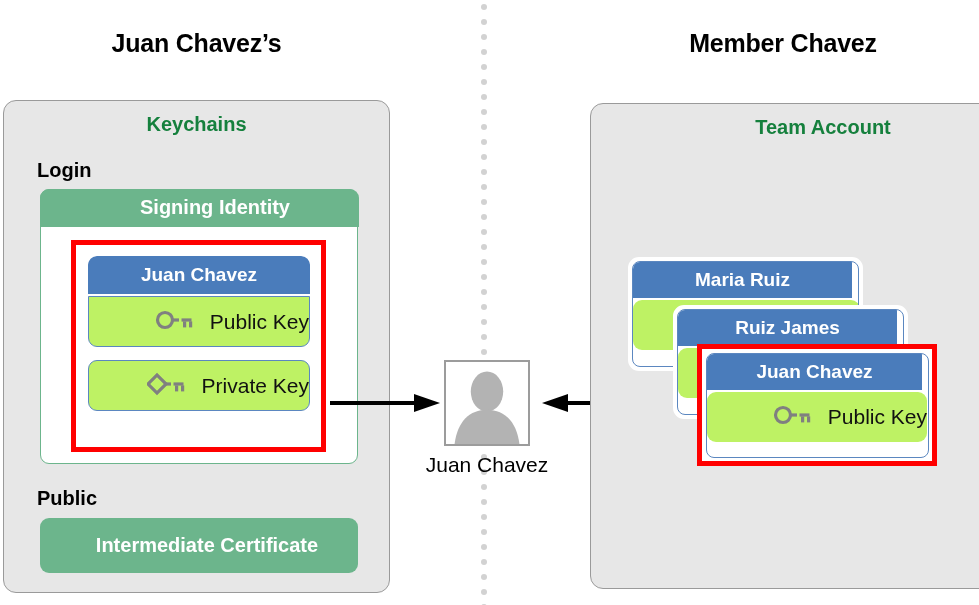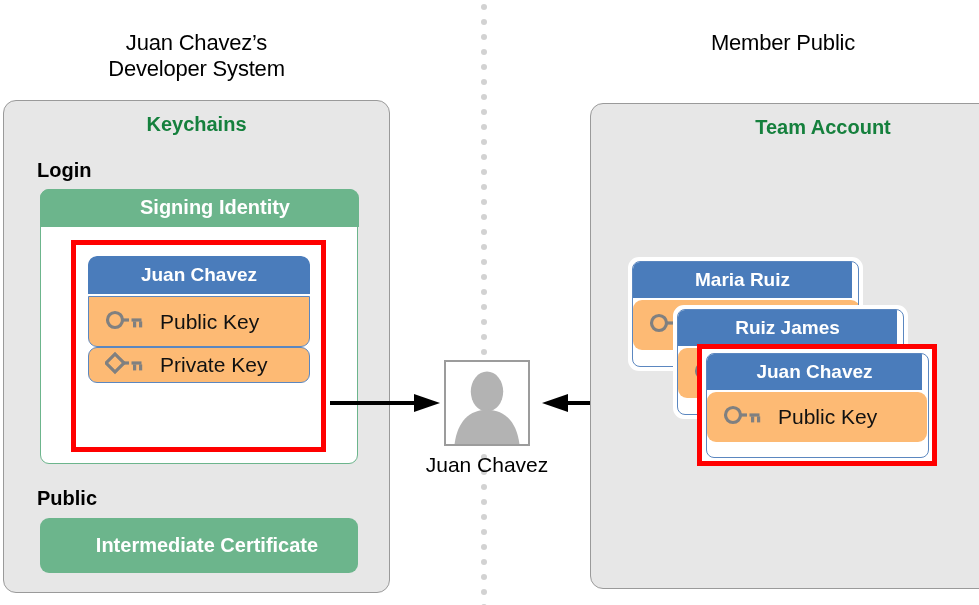--- a/index.html
+++ b/index.html
@@ -4,22 +4,22 @@
 <style>
   html,body{margin:0;padding:0;background:#ffffff;}
   body{
     width:979px;height:605px;position:relative;overflow:hidden;
     font-family:"Liberation Sans","DejaVu Sans",sans-serif;
     -webkit-font-smoothing:antialiased;
   }
 
   
   .col-title{
-    position:absolute;text-align:center;font-weight:normal;color:#000;
-    font-size:22px;line-height:26px;letter-spacing:-0.2px;
+    position:absolute;text-align:center;font-weight:bold;color:#000;
+    font-size:25px;line-height:26px;letter-spacing:-0.2px;
   }
 
   
   .panel{
     position:absolute;background:#e7e7e7;border:1.5px solid #9a9a9a;
     border-radius:13px;box-sizing:border-box;
   }
   .panel-title{
     position:absolute;left:0;right:0;text-align:center;
     font-weight:bold;font-size:20px;color:#15803d;
@@ -63,22 +63,22 @@
     box-sizing:border-box;overflow:hidden;
   }
   .idcard-head{
     position:absolute;left:0;right:6px;top:0;height:36px;
     background:#4a7cbb;
     display:flex;align-items:center;justify-content:center;
     color:#ffffff;font-weight:bold;font-size:19px;
   }
   .keyrow{
     position:absolute;left:6px;right:6px;height:48px;
-    border:1.5px solid #5b87c0;border-radius:9px;background:#fdba74;
-    display:flex;align-items:center;box-sizing:border-box;
+    border:1.5px solid #5b87c0;border-radius:9px;background:#bef264;
+    display:flex;align-items:center;box-sizing:border-box;justify-content:flex-end;
   }
   .keyrow .ktext{
     font-size:21px;color:#111;margin-left:11px;
   }
   .keyicon{margin-left:16px;display:block;}
 
   
   .keyrow.noborder{border:none;}
 
   
@@ -98,25 +98,24 @@
   }
 
   
   .arrow{position:absolute;}
 </style>
 </head>
 <body>
 
 <div class="col-title" style="left:3px;top:30px;width:387px;">
   <div>Juan Chavez’s</div>
-  <div>Developer System</div>
 </div>
 
 <div class="col-title" style="left:590px;top:30px;width:386px;">
-  <div>Member Public</div>
+  <div>Member Chavez</div>
 </div>
 
 <div class="panel" style="left:3px;top:100px;width:387px;height:493px;">
 
   <div class="panel-title" style="top:12px;">Keychains</div>
 
   <div class="section-label" style="left:33px;top:50px;">Login</div>
 
   <div class="green-card" style="left:36px;top:88px;width:318px;height:275px;">
     <div class="green-card-head">Signing Identity</div>
@@ -134,21 +133,21 @@
               <circle cx="10" cy="12" r="7.5" fill="none" stroke="#808080" stroke-width="3.2"></circle>
               <rect x="17" y="10.4" width="7" height="3.2" fill="#808080"></rect>
               <rect x="26.5" y="10.4" width="10" height="3.2" fill="#808080"></rect>
               <rect x="28" y="13.4" width="3.2" height="6" fill="#808080"></rect>
               <rect x="34" y="13.4" width="3.2" height="6" fill="#808080"></rect>
             </svg>
           </span>
           <span class="ktext">Public Key</span>
         </div>
 
-        <div class="keyrow" style="left:0;top:91px;width:222px;height:36px;border-radius:9px;">
+        <div class="keyrow" style="left:0;top:104px;width:222px;height:51px;border-radius:9px;">
           <span class="keyicon">
             <svg width="44" height="24" viewBox="0 0 44 24" aria-hidden="true">
               <rect x="3.6" y="5.6" width="12.8" height="12.8" transform="rotate(45 10 12)" fill="none" stroke="#808080" stroke-width="3.2"></rect>
               <rect x="17" y="10.4" width="7" height="3.2" fill="#808080"></rect>
               <rect x="26.5" y="10.4" width="10" height="3.2" fill="#808080"></rect>
               <rect x="28" y="13.4" width="3.2" height="6" fill="#808080"></rect>
               <rect x="34" y="13.4" width="3.2" height="6" fill="#808080"></rect>
             </svg>
           </span>
           <span class="ktext">Private Key</span>

